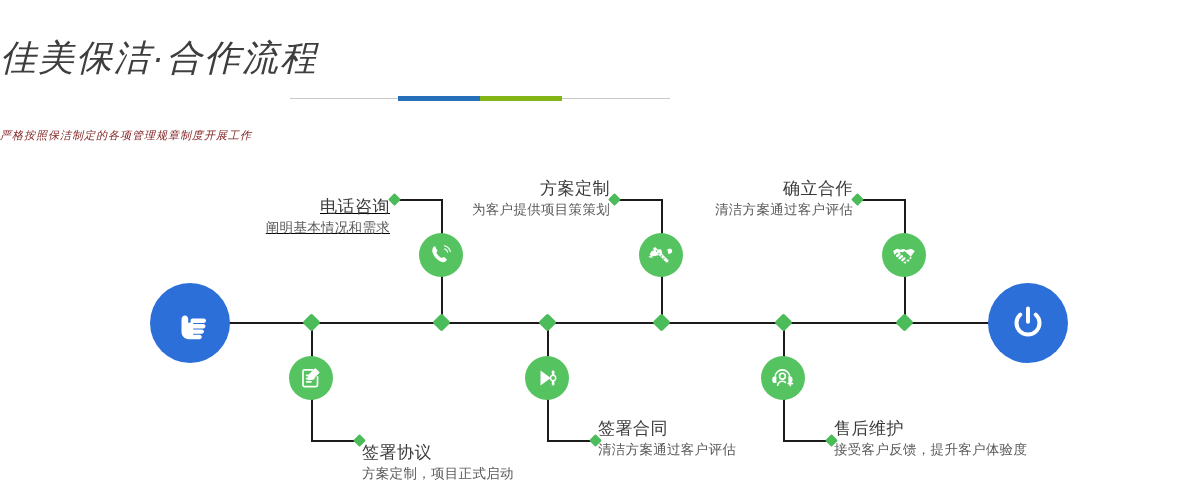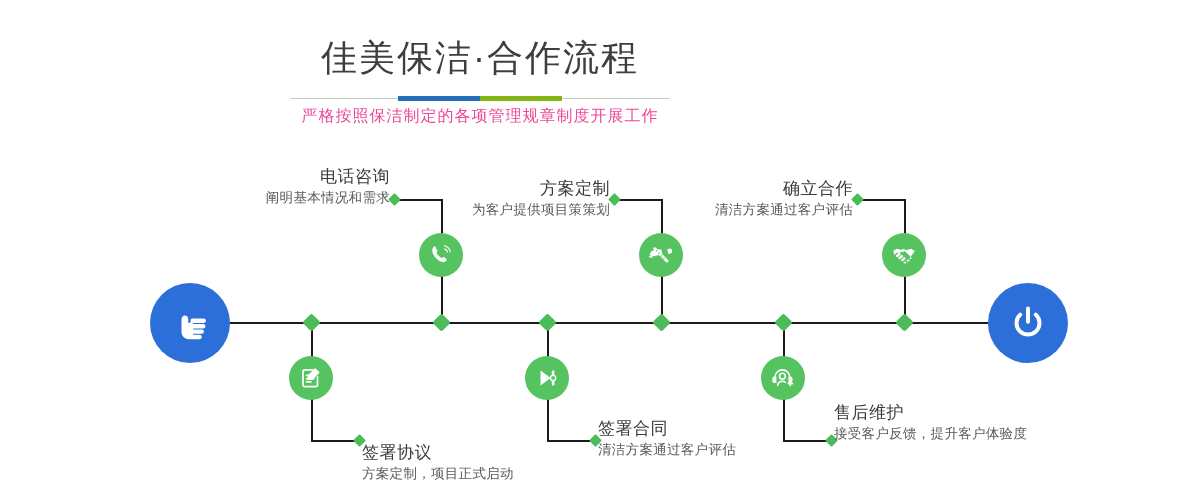--- a/index.html
+++ b/index.html
@@ -5,37 +5,37 @@
   * { margin:0; padding:0; box-sizing:border-box; }
   html, body {
     width:1202px; height:502px;
     background:#ffffff;
     font-family:"Liberation Sans","DejaVu Sans",sans-serif;
     overflow:hidden;
   }
   .page { position:relative; width:1202px; height:502px; }
 
   
-  .header { position:absolute; left:0; top:0; width:960px; text-align:center; }
+  .header { position:absolute; left:0; top:0; width:960px; text-align:left;font-style:italic; }
   .title {
     font-size:36px; color:#3e3e3e; letter-spacing:2px;
     line-height:44px; margin-top:36px; font-weight:400;
   }
   .divider { position:relative; width:380px; height:6px; margin:16px auto 0; }
   .divider .rule {
     position:absolute; left:0; top:2px; width:380px; height:1px; background:#c9c9c9;
   }
   .divider .seg-blue {
     position:absolute; left:108px; top:0; width:82px; height:5px; background:#2570b8;
   }
   .divider .seg-green {
     position:absolute; left:190px; top:0; width:82px; height:5px; background:#84b516;
   }
   .subtitle {
-    font-size:16px; color:#ec4899; letter-spacing:1px; margin-top:4px;
+    font-size:11px; color:#7f1d1d; letter-spacing:1px; margin-top:26px;
   }
 
   
   .flow { position:absolute; left:0; top:150px; width:1202px; height:352px; }
 
   .axis {
     position:absolute; left:160px; top:172px; width:882px; height:2px;
     background:#1b1b1b;
   }
 
@@ -129,21 +129,21 @@
         <span>
           <svg width="26" height="26" viewBox="0 0 26 26">
             <g fill="#ffffff">
               <path d="M6.6 4.2c-.6.2-1 .6-1.5 1.3-1.3 2-1.2 4.4.4 7.3 1.6 2.9 4.6 5.7 7.2 6.8 1.9.8 3.5.8 4.7 0 .7-.5 1.2-1.1 1.3-1.6.1-.4 0-.6-1.1-1.7-1.4-1.4-1.8-1.5-2.7-.8-.8.6-1.1.6-2 .1-1.2-.6-3.4-2.8-4-4-.5-.9-.4-1.3.2-2 .7-.9.6-1.3-.8-2.7C7.3 4 7.1 4 6.6 4.2z"></path>
               <path d="M16.2 3.3c-.4.1-.5.8-.1 1 .2.1.8.3 1.4.5 1.7.6 3.2 2.1 3.8 3.8.2.6.4 1.2.5 1.4.2.4.9.3 1-.1.2-.5-.4-2.2-1.2-3.4-1.1-1.7-3.9-3.4-5.4-3.2z" opacity=".95"></path>
               <path d="M16.1 6.6c-.3.2-.3.8.1.9 1.6.6 2.4 1.4 2.9 2.9.2.5.8.5 1 .1.2-.4-.2-1.6-.8-2.4-.8-1.1-2.5-1.9-3.2-1.5z" opacity=".95"></path>
             </g>
           </svg>
         </span>
       </div>
-      <div class="lbl ralign" style="left:110px; top:16px; width:280px;">
+      <div class="lbl ralign" style="left:110px; top:46px; width:280px;text-decoration:underline;">
         <div class="main">电话咨询</div>
         <div class="sub">阐明基本情况和需求</div>
       </div>
     </div>
 
     <div class="node">
       <div class="conn v" style="left:311px; top:172px; height:120px;"></div>
       <div class="conn h" style="left:311px; top:290px; width:47px;"></div>
       <div class="tip" style="left:355px; top:286px;"></div>
       <div class="diamond" style="left:305px; top:166px;"></div>
@@ -262,20 +262,20 @@
               <path d="M5.6 12.2H4.5a1.4 1.4 0 0 0-1.4 1.4v2.1a1.4 1.4 0 0 0 1.4 1.4h1.1z" fill="#ffffff"></path>
               <path d="M19.2 12.2h1.1a1.4 1.4 0 0 1 1.4 1.4v2.1a1.4 1.4 0 0 1-1.4 1.4h-1.1z" fill="#ffffff"></path>
               <circle cx="12.4" cy="11.2" r="2.9"></circle>
               <path d="M7.6 20.3c.6-2.4 2.6-4 4.8-4 1.1 0 2.1.4 3 1"></path>
               <path d="M18.2 18.6h4.3"></path>
                 <path d="M20.3 16.5v4.3"></path>
             </g>
           </svg>
         </span>
       </div>
-      <div class="lbl lalign" style="left:834px; top:252px; width:320px;">
+      <div class="lbl lalign" style="left:834px; top:268px; width:320px;">
         <div class="main">售后维护</div>
         <div class="sub">接受客户反馈，提升客户体验度</div>
       </div>
     </div>
 
   </div>
 </div>
 
 </body></html>

